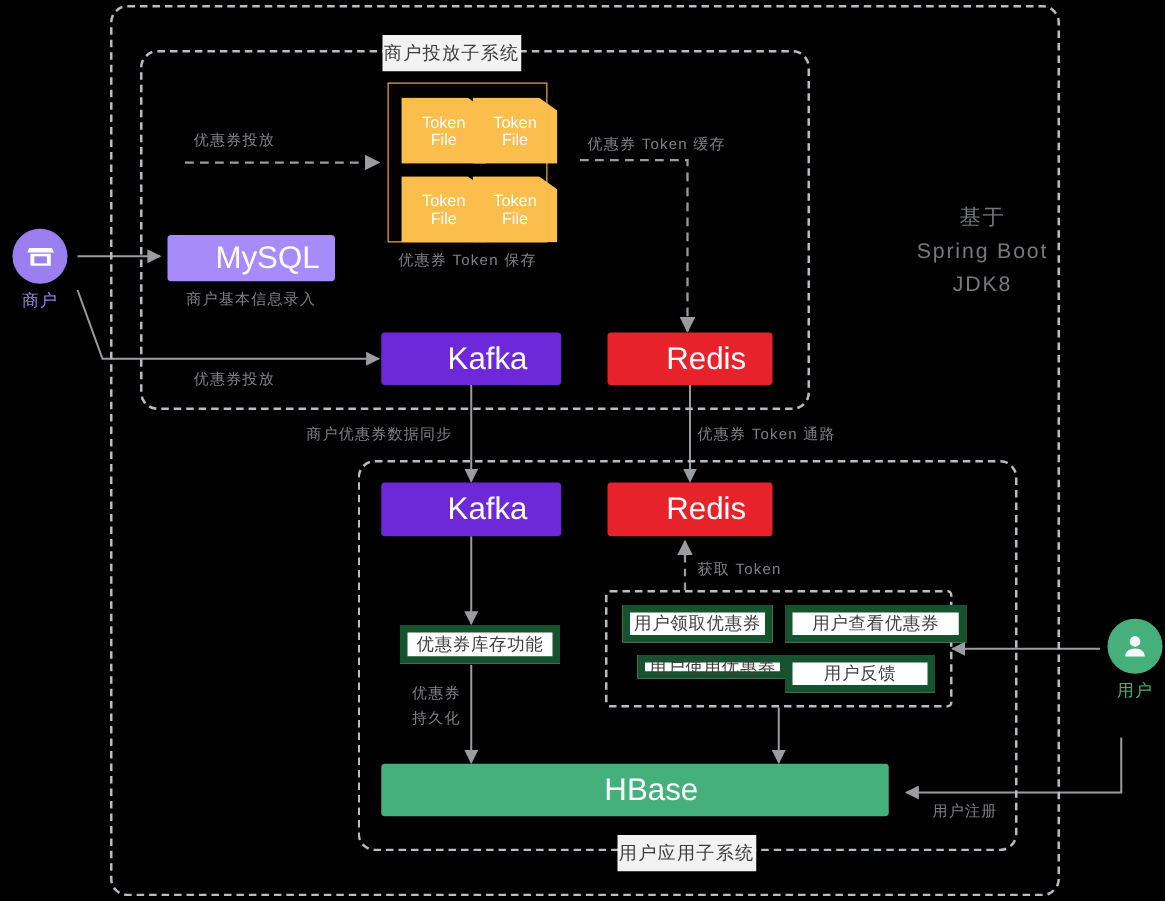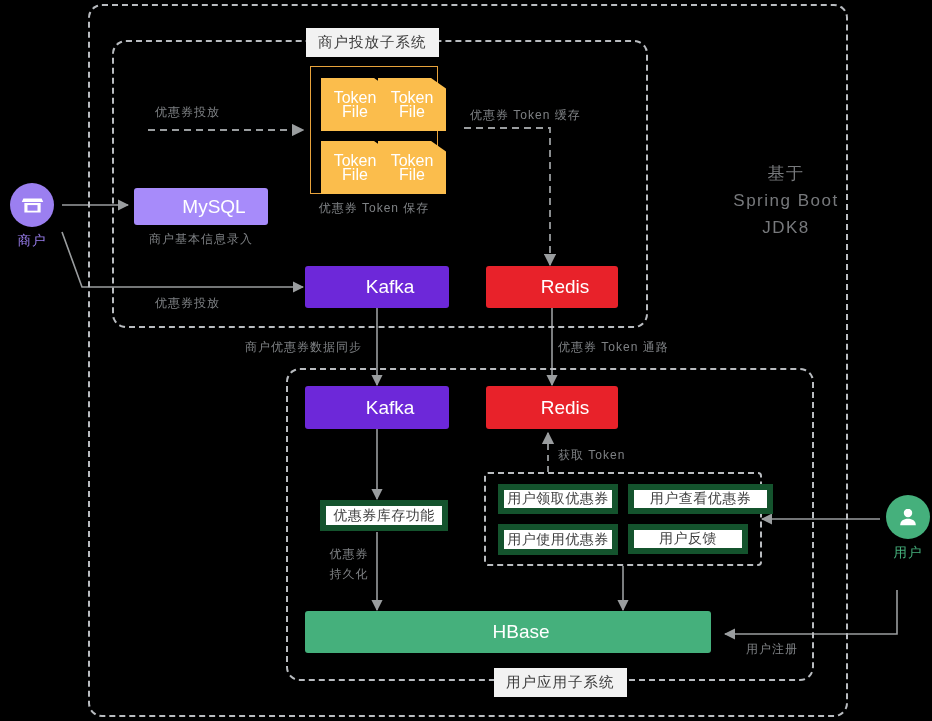--- a/index.html
+++ b/index.html
@@ -25,35 +25,35 @@
   }
   .dashed-box.sq{border-radius:4px;}
 
   
   .chip{
     position:absolute;
     background:#f2f2f2;
     color:#3c3c3c;
     font-size:14.5px;
     letter-spacing:1px;
-    padding:5px 12px;
+    padding:5px 1px;
     white-space:nowrap;
     box-sizing:border-box;
     text-align:center;
   }
 
   
   .node{
     position:absolute;
     box-sizing:border-box;
     display:flex;
     align-items:center;
     justify-content:center;
     color:#ffffff;
-    font-size:19px;
+    font-size:25px;
     border-radius:3px;
     white-space:nowrap;
     padding-left:26px;
   }
   .node.mysql{background:#a78bfa;}
   .node.kafka{background:#6d28d9;}
   .node.redis{background:#e8222a;}
   .node.hbase{background:#45b07c;}
 
   
@@ -70,21 +70,21 @@
     white-space:nowrap;
     letter-spacing:.5px;
   }
 
   
   .tokenfile{
     position:absolute;
     width:68px;height:53px;
     background:#fbbd4c;
     color:#ffffff;
-    font-size:16px;
+    font-size:13px;
     line-height:14px;
     text-align:center;
     display:flex;align-items:center;justify-content:center;
     box-sizing:border-box;
     clip-path:polygon(0 0, 78% 0, 100% 20%, 100% 100%, 0 100%);
   }
   .token-frame{
     position:absolute;
     border:1.5px solid #e8a33c;
     box-sizing:border-box;
@@ -246,21 +246,21 @@
   <div class="node kafka" style="left:305px;top:386px;width:144px;height:43px;">Kafka</div>
 
   <div class="node redis" style="left:486px;top:386px;width:132px;height:43px;">Redis</div>
 
   <div class="wbox" style="left:320px;top:500px;width:128px;height:31px;">优惠券库存功能</div>
 
   <div class="node hbase" style="left:305px;top:611px;width:406px;height:42px;">HBase</div>
 
   <div class="wbox" style="left:498px;top:484px;width:120px;height:30px;">用户领取优惠券</div>
   <div class="wbox" style="left:628px;top:484px;width:145px;height:30px;font-family:Liberation Mono, monospace;">用户查看优惠券</div>
-  <div class="wbox" style="left:498px;top:524px;width:120px;height:31px;">用户使用优惠券</div>
+  <div class="wbox" style="left:510px;top:524px;width:120px;height:19px;">用户使用优惠券</div>
   <div class="wbox" style="left:628px;top:524px;width:120px;height:30px;">用户反馈</div>
 
   <div class="lbl" style="left:155px;top:104px;">优惠券投放</div>
 
   <div class="lbl" style="left:470px;top:107px;">优惠券 Token 缓存</div>
 
   <div class="lbl" style="left:155px;top:295px;">优惠券投放</div>
 
   <div class="lbl" style="left:245px;top:339px;">商户优惠券数据同步</div>
 

